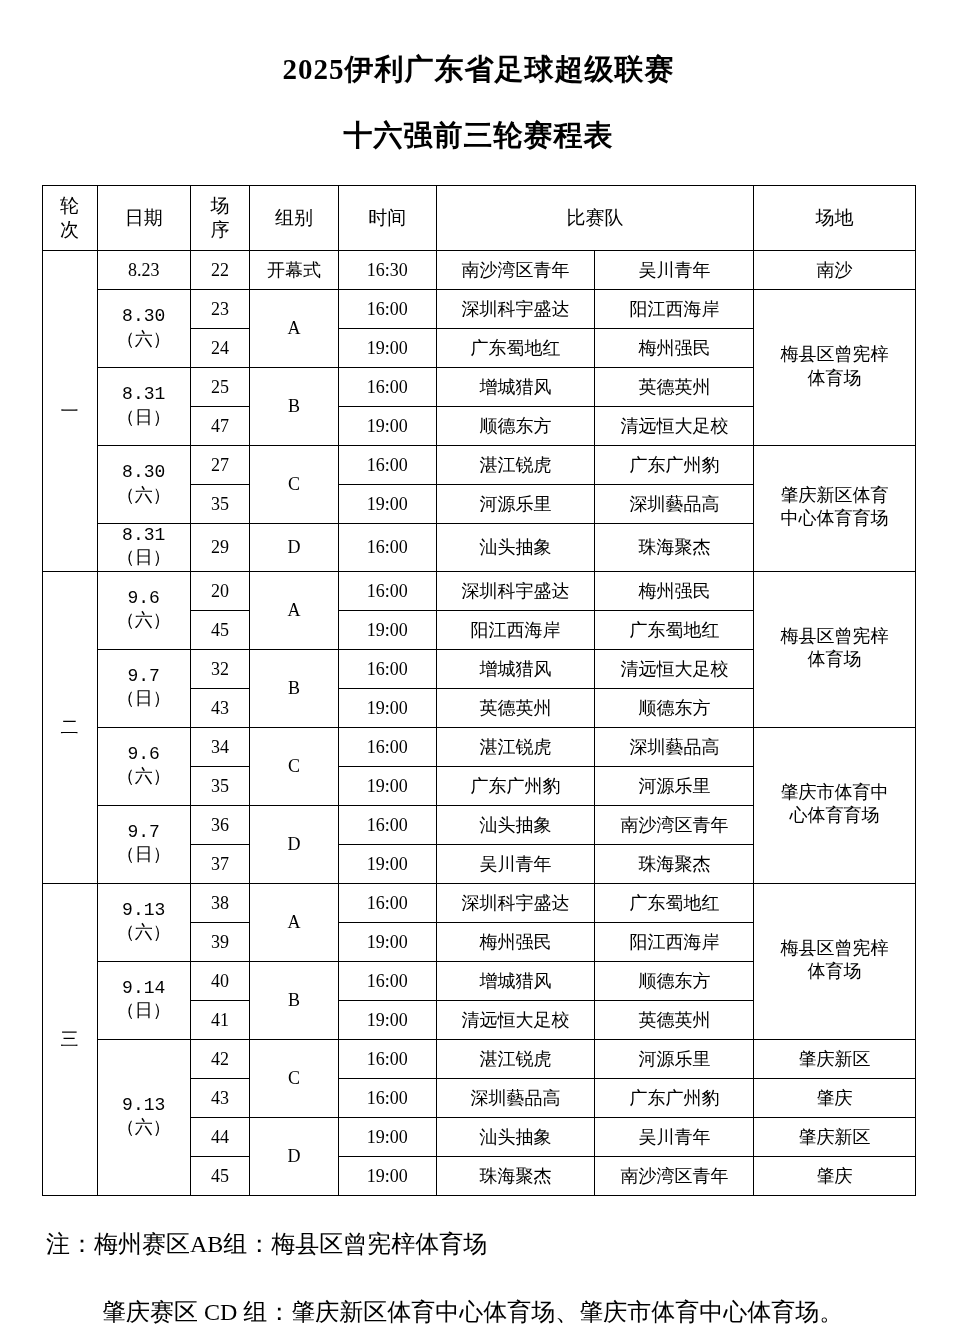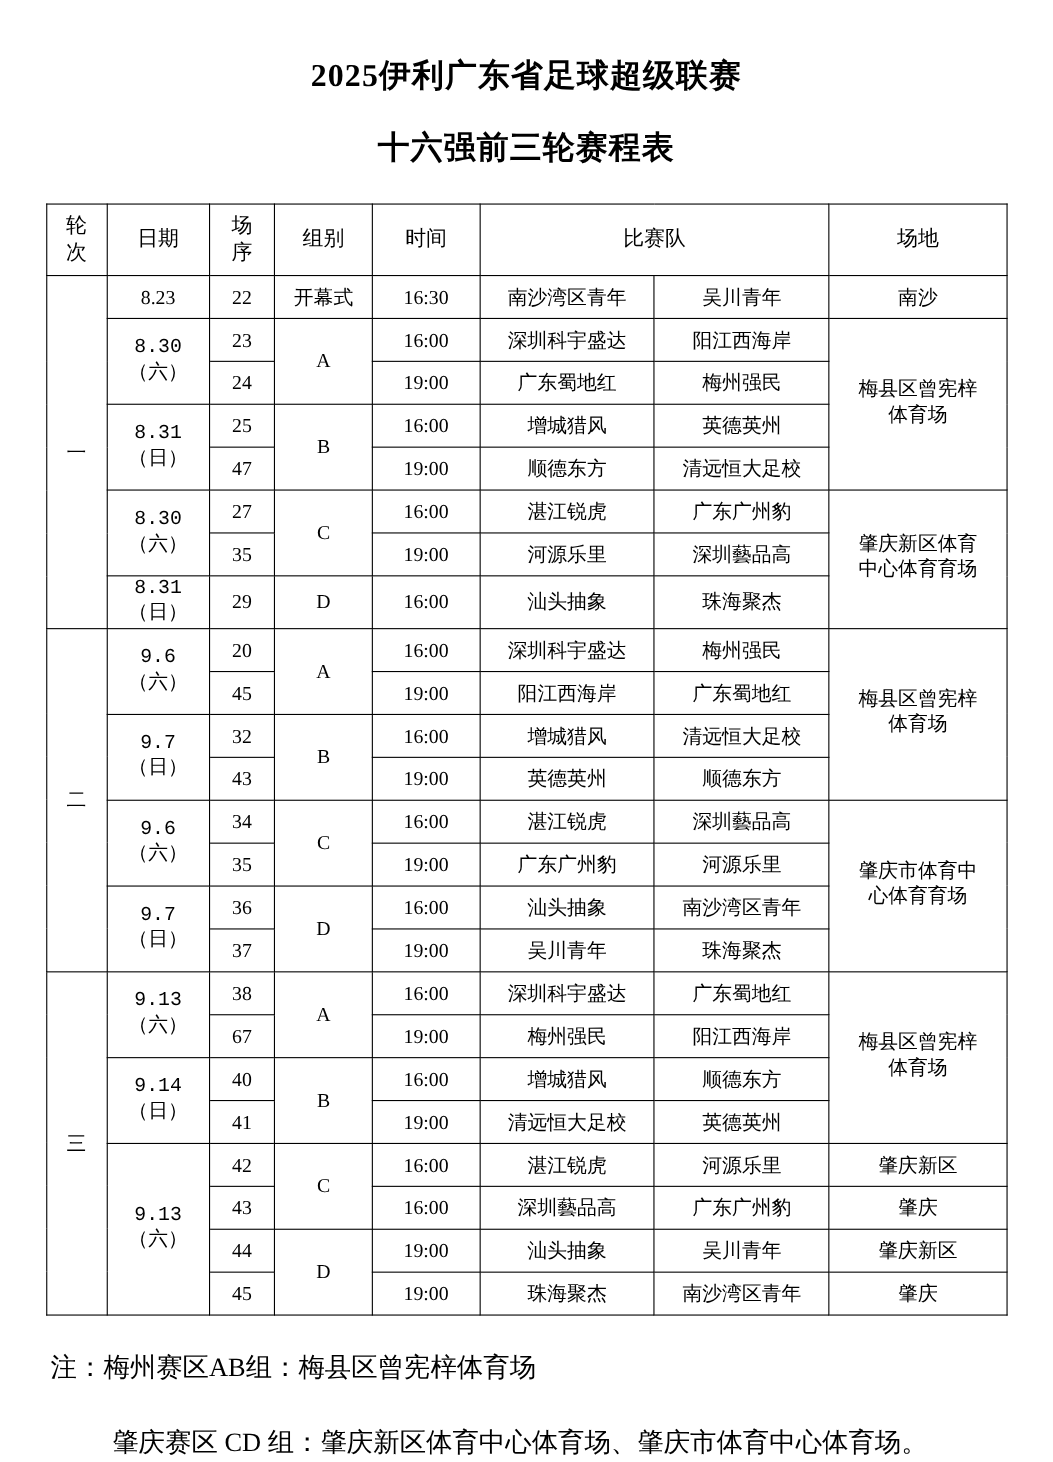--- a/index.html
+++ b/index.html
@@ -300,21 +300,21 @@
         <td rowspan="2">A</td>
         <td>16:00</td>
         <td>深圳科宇盛达</td>
         <td>广东蜀地红</td>
         <td rowspan="4">
           <span class="two-line">梅县区曾宪梓</span>
           <span class="two-line">体育场</span>
         </td>
       </tr>
       <tr>
-        <td>67</td>
+        <td>39</td>
         <td>19:00</td>
         <td>梅州强民</td>
         <td>阳江西海岸</td>
       </tr>
 
       <tr>
         <td rowspan="2">
           <span class="two-line">9.14</span>
           <span class="two-line">（日）</span>
         </td>

